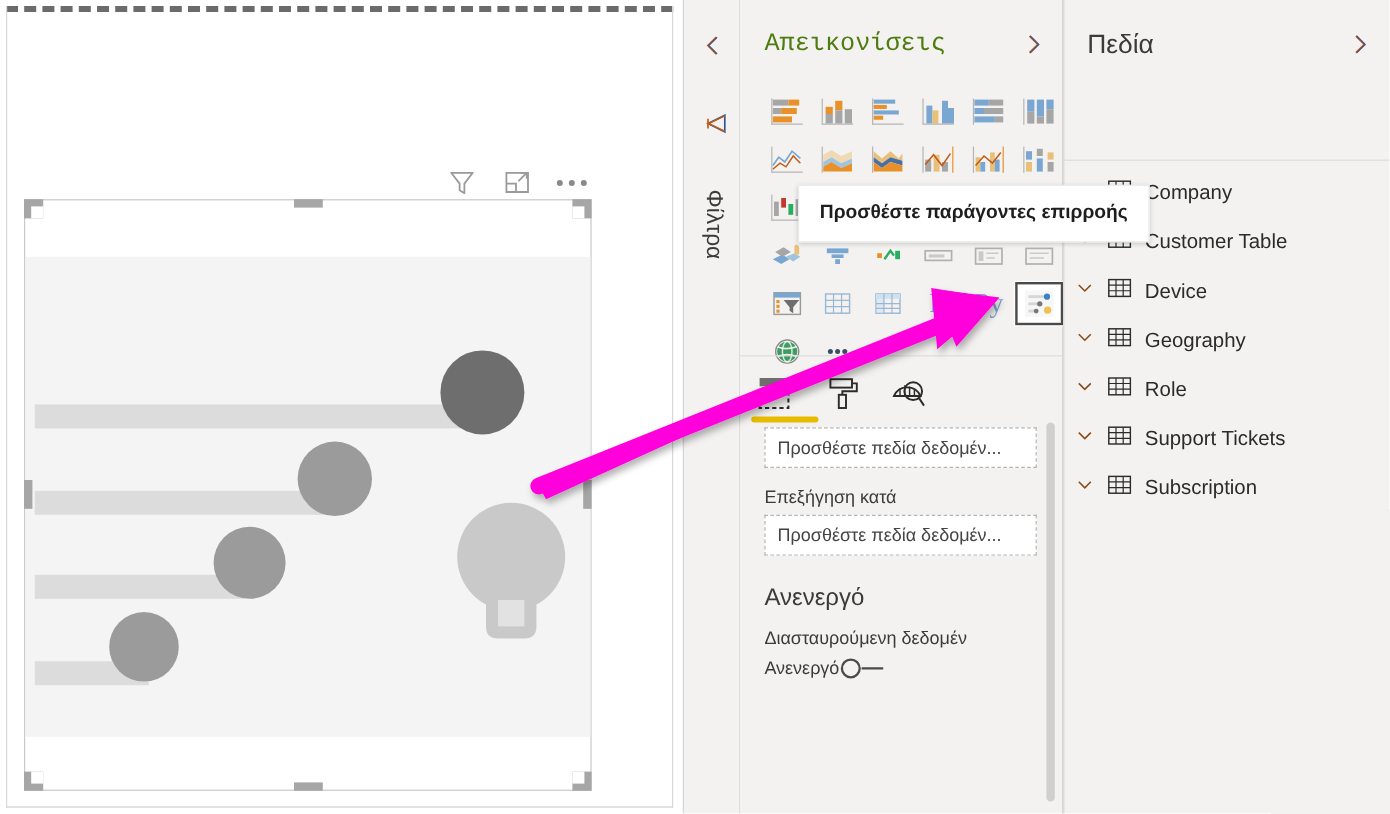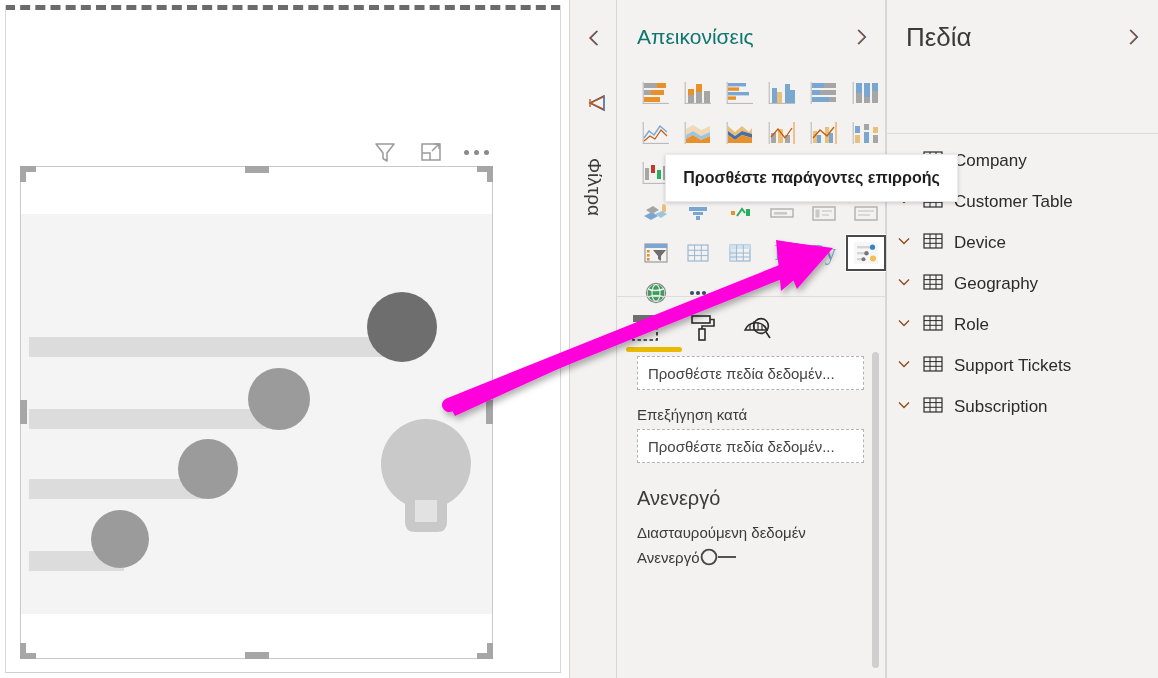--- a/index.html
+++ b/index.html
@@ -99,21 +99,21 @@
   
   .vis-pane{
     position:absolute;left:617px;top:0;width:269px;height:678px;
     background:#f3f2f1;border-right:1px solid #d6d6d6;
     box-sizing:border-box;
   }
   .pane-head{
     position:absolute;left:0;top:14px;width:269px;height:46px;
     display:flex;align-items:center;
   }
-  .pane-title{font-size:21px;color:#0f766e;margin-left:20px;flex:1;}
+  .pane-title{font-size:21px;color:#4d7c0f;margin-left:20px;flex:1;font-family:Liberation Mono, monospace;}
   .pane-chev{width:34px;height:34px;display:flex;align-items:center;justify-content:center;cursor:pointer;margin-right:8px;}
 
   .vis-grid{
     position:absolute;left:18px;top:74px;width:254px;
     display:grid;grid-template-columns:repeat(6,42px);
     grid-auto-rows:38px;column-gap:0px;row-gap:2px;
   }
   .vicon{
     width:42px;height:38px;display:flex;align-items:center;justify-content:center;
     cursor:pointer;box-sizing:border-box;
@@ -150,21 +150,21 @@
     position:absolute;right:6px;top:352px;width:7px;height:316px;
     background:#cfcfcf;border-radius:4px;
   }
 
   
   .fields-pane{
     position:absolute;left:886px;top:0;width:272px;height:678px;
     background:#f3f2f1;box-sizing:border-box;
   }
   .fields-head{position:absolute;left:0;top:14px;width:272px;height:46px;display:flex;align-items:center;}
-  .fields-title{font-size:26px;color:#3b3b3b;margin-left:20px;flex:1;}
+  .fields-title{font-size:22px;color:#3b3b3b;margin-left:20px;flex:1;}
   .search-box{
     position:absolute;left:15px;top:81px;width:240px;height:40px;
     background:#ffffff;border:1px solid #bdbdbd;box-sizing:border-box;
     display:flex;align-items:center;gap:12px;padding-left:14px;
   }
   .search-ph{font-size:17px;color:#4a4a4a;}
   .fields-sep{position:absolute;left:0;top:133px;width:272px;height:1px;background:#dcdcdc;}
   .fields-list{position:absolute;left:0;top:140px;width:224px;}
   .field-row{
     display:flex;align-items:center;height:41px;padding-left:10px;cursor:pointer;gap:11px;

